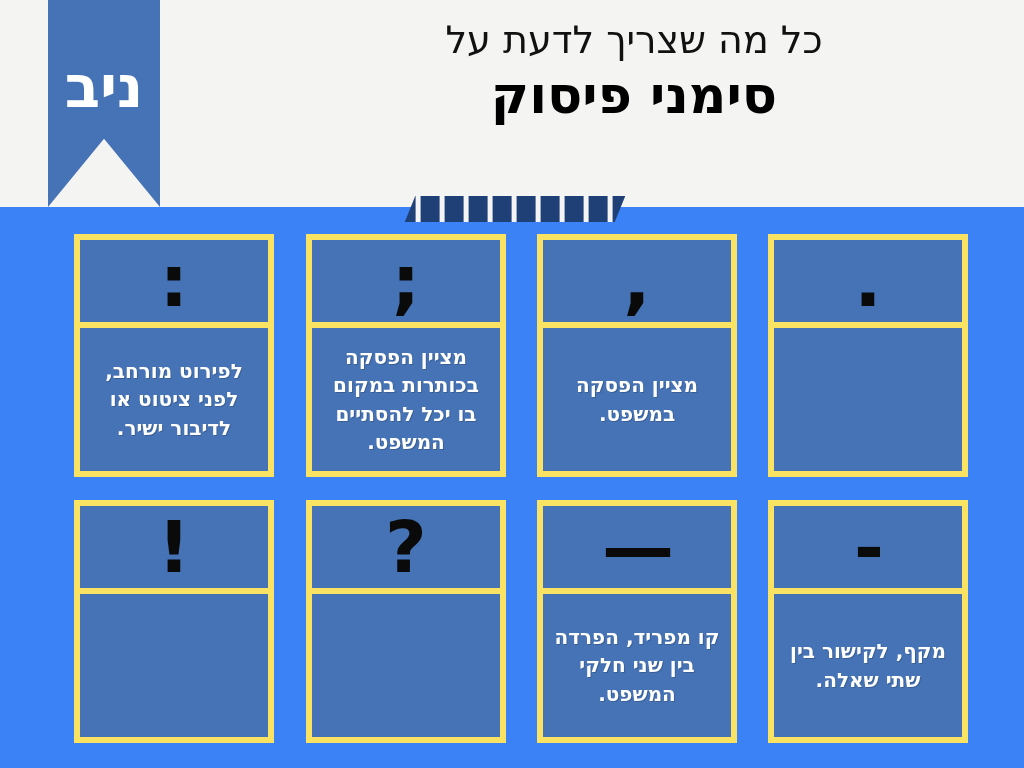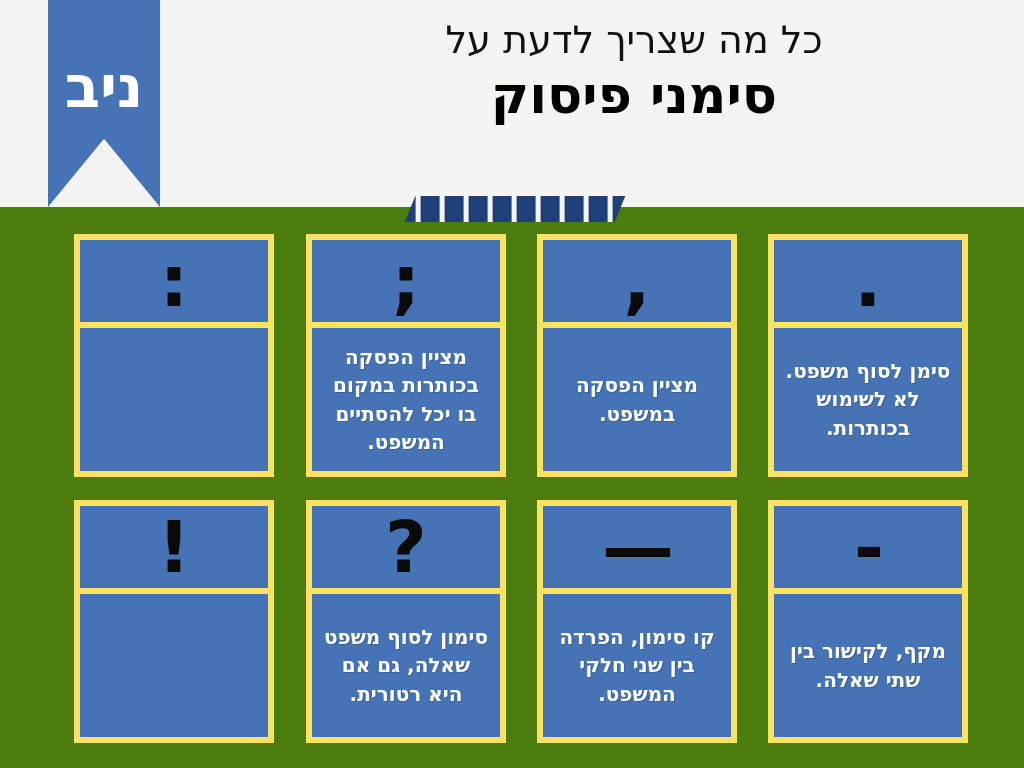--- a/index.html
+++ b/index.html
@@ -11,21 +11,21 @@
     width: 1024px;
     height: 768px;
     overflow: hidden;
     background: #4573b5;
     font-family: "DejaVu Sans", "Liberation Sans", sans-serif;
   }
   #page {
     position: relative;
     width: 1024px;
     height: 768px;
-    background: #4d7c0f;
+    background: #3b82f6;
   }
 
   
   .header {
     position: absolute;
     left: 0;
     top: 0;
     width: 1024px;
     height: 207px;
     background: #f4f4f2;
@@ -209,20 +209,23 @@
     <div class="s" style="left:174px"></div>
     <div class="s" style="left:198px"></div>
   </div>
 
   <div class="grid">
 
     <div class="card row1 c1">
       <div class="glyph-box">
         <div class="glyph">:</div>
       </div>
+      <div class="desc-box">
+        <div class="desc">לפירוט מורחב, לפני ציטוט או לדיבור ישיר.</div>
+      </div>
     </div>
 
     <div class="card row1 c2">
       <div class="glyph-box">
         <div class="glyph">;</div>
       </div>
       <div class="desc-box">
         <div class="desc">מציין הפסקה בכותרות במקום בו יכל להסתיים המשפט.</div>
       </div>
     </div>
@@ -233,46 +236,40 @@
       </div>
       <div class="desc-box">
         <div class="desc">מציין הפסקה במשפט.</div>
       </div>
     </div>
 
     <div class="card row1 c4">
       <div class="glyph-box">
         <div class="glyph">.</div>
       </div>
-      <div class="desc-box">
-        <div class="desc">סימן לסוף משפט. לא לשימוש בכותרות.</div>
-      </div>
     </div>
 
     <div class="card row2 c1">
       <div class="glyph-box">
         <div class="glyph">!</div>
       </div>
     </div>
 
     <div class="card row2 c2">
       <div class="glyph-box">
         <div class="glyph">?</div>
       </div>
-      <div class="desc-box">
-        <div class="desc">סימון לסוף משפט שאלה, גם אם היא רטורית.</div>
-      </div>
     </div>
 
     <div class="card row2 c3">
       <div class="glyph-box">
         <div class="glyph dash">—</div>
       </div>
       <div class="desc-box">
-        <div class="desc">קו סימון, הפרדה בין שני חלקי המשפט.</div>
+        <div class="desc">קו מפריד, הפרדה בין שני חלקי המשפט.</div>
       </div>
     </div>
 
     <div class="card row2 c4">
       <div class="glyph-box">
         <div class="glyph dash">-</div>
       </div>
       <div class="desc-box">
         <div class="desc">מקף, לקישור בין שתי שאלה.</div>
       </div>

